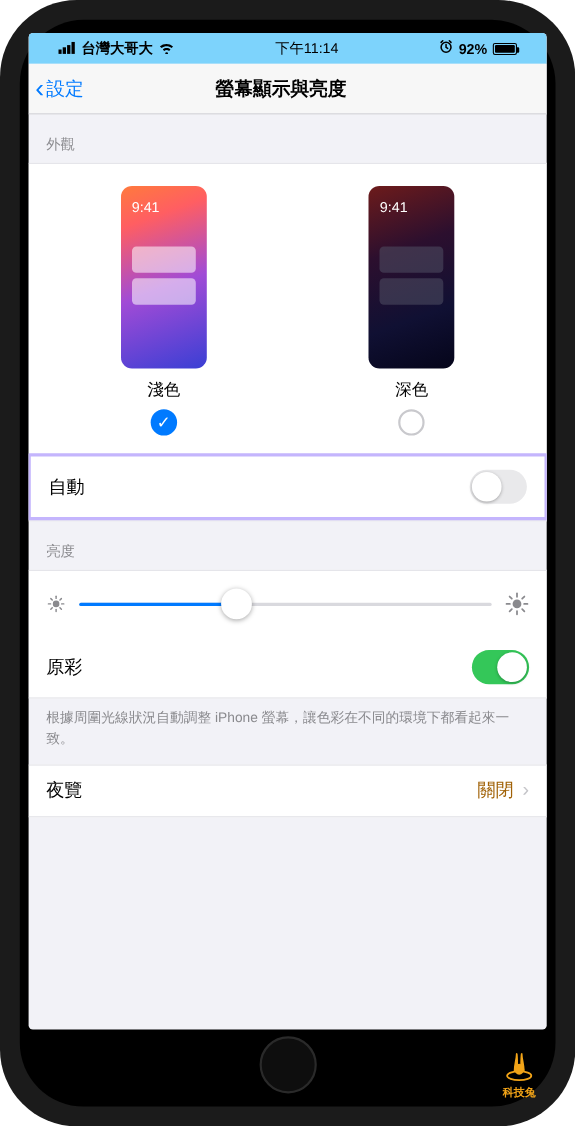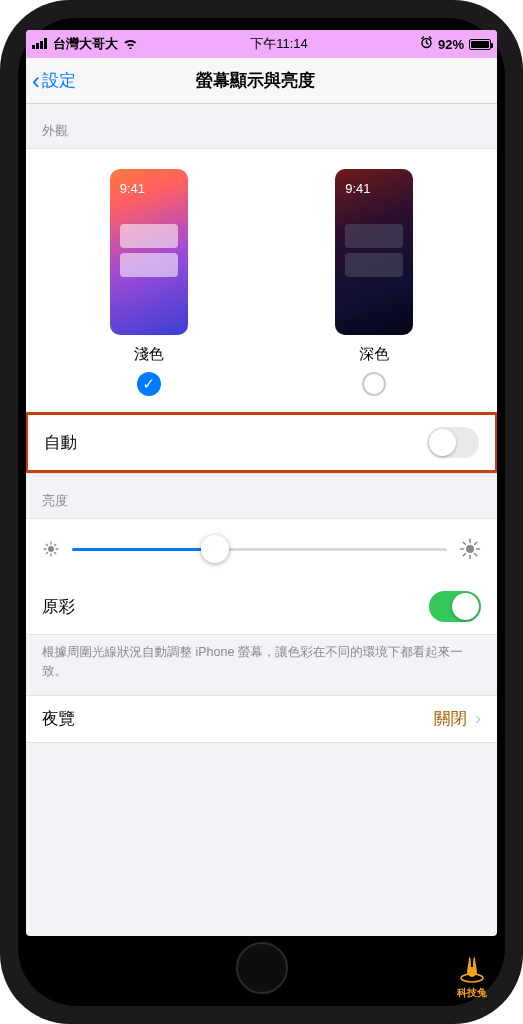--- a/index.html
+++ b/index.html
@@ -33,23 +33,23 @@
     background: #0e0e0e; border: 2px solid #2a2a2a;
   }
   .logo {
     position: absolute; right: 18px; bottom: 6px; text-align: left;
     color: #f2a418; font-size: 10px; font-weight: 600;
   }
   .logo svg { display: block; margin: 0 auto 2px; }
 
   
   .status-bar {
-    background: #f0abfc;
+    background: #7dd3fc;
     height: 28px; display: flex; align-items: center; justify-content: space-between;
-    padding: 0 6px; font-size: 13px; font-weight: 600; color: #000;
+    padding: 0 27px; font-size: 13px; font-weight: 600; color: #000;
   }
   .status-left, .status-right { display: flex; align-items: center; gap: 5px; }
   .battery { display:inline-flex; align-items:center; gap:2px;}
   .battery-shell{ width:22px;height:11px;border:1px solid #000;border-radius:2px;position:relative;}
   .battery-shell::after{content:"";position:absolute;right:-3px;top:3px;width:2px;height:5px;background:#000;border-radius:0 1px 1px 0;}
   .battery-fill{position:absolute;left:1px;top:1px;bottom:1px;width:90%;background:#000;border-radius:1px;}
 
   
   .nav-bar {
     background: #f7f7f7;
@@ -83,21 +83,21 @@
   .radio { width: 24px; height: 24px; border-radius: 50%; margin: 0 auto; }
   .radio.checked { background: #007aff; display:flex;align-items:center;justify-content:center;color:#fff;font-size:15px;}
   .radio.unchecked { border: 2px solid #c9c9cd; }
 
   
   .cell { display: flex; align-items: center; justify-content: space-between; padding: 12px 16px; min-height: 46px; }
   .cell-label { font-size: 16.5px; color: #000; }
   .cell-value { font-size: 16.5px; color: #a16207; }
   .chevron { color: #c5c5c9; font-size: 18px; margin-left: 8px; }
 
-  .highlight { border: 3px solid #c2410c; border-radius: 2px; margin: 0 -1px; position: relative; }
+  .highlight { border: 3px solid #c4b5fd; border-radius: 2px; margin: 0 -1px; position: relative; }
 
   
   .toggle { width: 52px; height: 31px; border-radius: 16px; position: relative; }
   .toggle.off { background: #e9e9eb; }
   .toggle.on  { background: #34c759; }
   .knob { position: absolute; top: 2px; width: 27px; height: 27px; border-radius: 50%; background: #fff; box-shadow: 0 1px 3px rgba(0,0,0,0.3); }
   .toggle.off .knob { left: 2px; }
   .toggle.on  .knob { right: 2px; }
 
   

